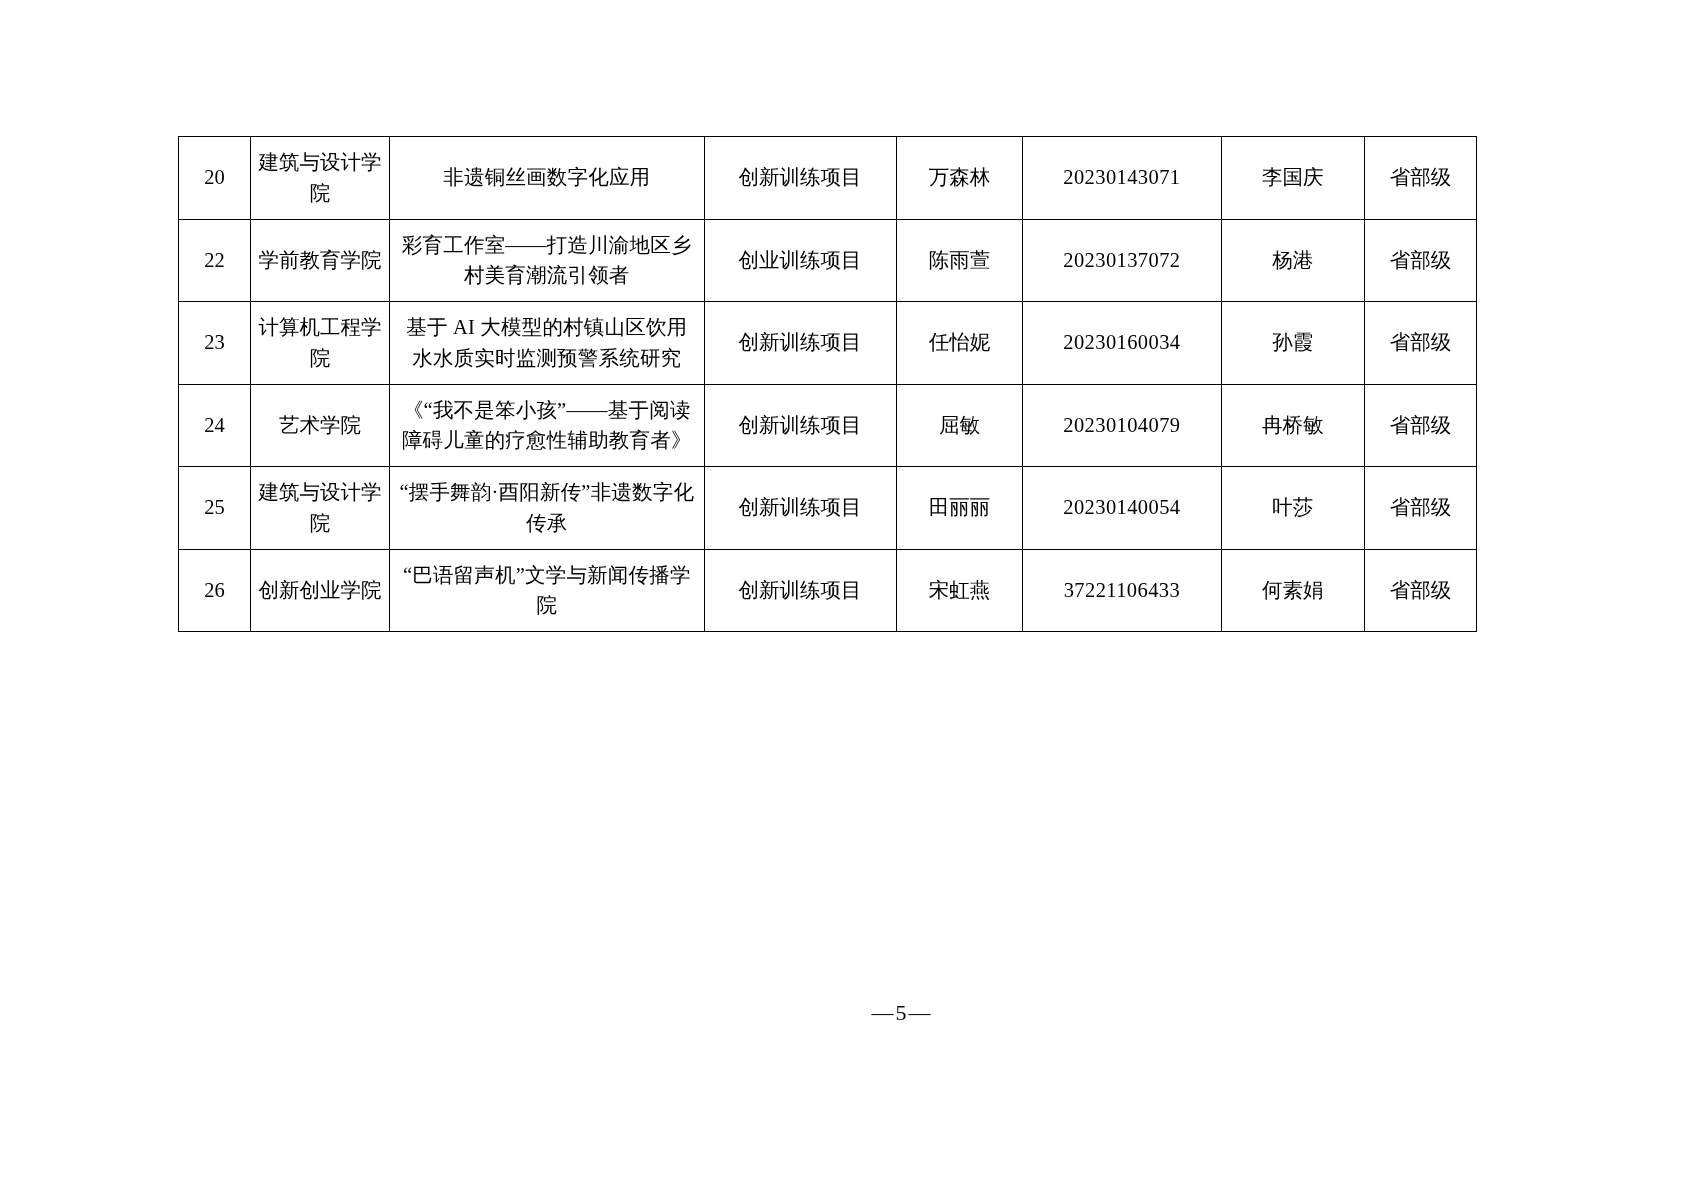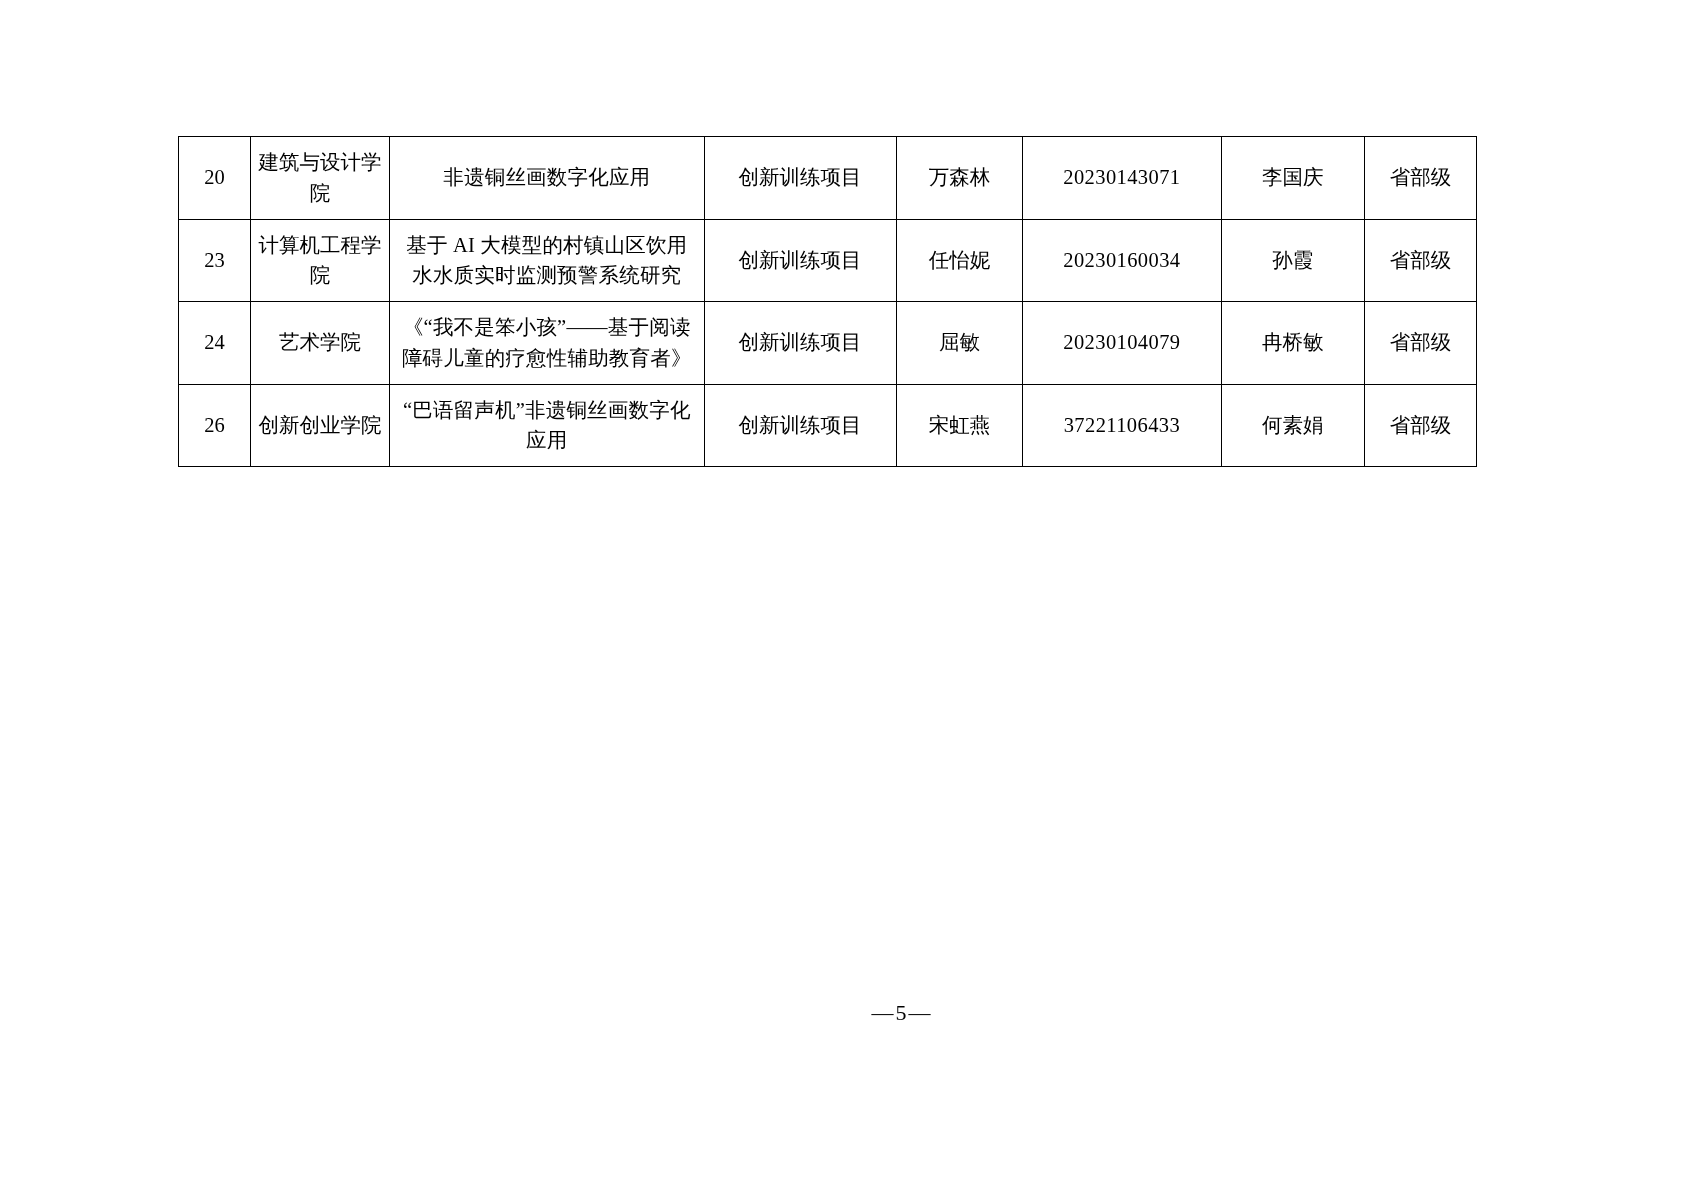--- a/index.html
+++ b/index.html
@@ -92,43 +92,63 @@
         <td>20</td>
         <td>建筑与设计学院</td>
         <td class="cell-title">非遗铜丝画数字化应用</td>
         <td>创新训练项目</td>
         <td>万森林</td>
         <td class="cell-id">20230143071</td>
         <td>李国庆</td>
         <td>省部级</td>
       </tr>
       <tr>
+        <td>22</td>
+        <td>学前教育学院</td>
+        <td class="cell-title">彩育工作室——打造川渝地区乡村美育潮流引领者</td>
+        <td>创业训练项目</td>
+        <td>陈雨萱</td>
+        <td class="cell-id">20230137072</td>
+        <td>杨港</td>
+        <td>省部级</td>
+      </tr>
+      <tr>
         <td>23</td>
         <td>计算机工程学院</td>
         <td class="cell-title">基于 AI 大模型的村镇山区饮用水水质实时监测预警系统研究</td>
         <td>创新训练项目</td>
         <td>任怡妮</td>
         <td class="cell-id">20230160034</td>
         <td>孙霞</td>
         <td>省部级</td>
       </tr>
       <tr>
         <td>24</td>
         <td>艺术学院</td>
         <td class="cell-title">《“我不是笨小孩”——基于阅读障碍儿童的疗愈性辅助教育者》</td>
         <td>创新训练项目</td>
         <td>屈敏</td>
         <td class="cell-id">20230104079</td>
         <td>冉桥敏</td>
         <td>省部级</td>
       </tr>
       <tr>
+        <td>25</td>
+        <td>建筑与设计学院</td>
+        <td class="cell-title">“摆手舞韵·酉阳新传”非遗数字化传承</td>
+        <td>创新训练项目</td>
+        <td>田丽丽</td>
+        <td class="cell-id">20230140054</td>
+        <td>叶莎</td>
+        <td>省部级</td>
+      </tr>
+      <tr>
         <td>26</td>
         <td>创新创业学院</td>
-        <td class="cell-title">“巴语留声机”非遗铜丝画数字化应用</td>
+        <td class="cell-title">“巴语留声机”文学与新闻传播学院</td>
         <td>创新训练项目</td>
         <td>宋虹燕</td>
         <td class="cell-id">37221106433</td>
         <td>何素娟</td>
         <td>省部级</td>
       </tr>
     </tbody>
   </table>
 
   <div class="page-number">

